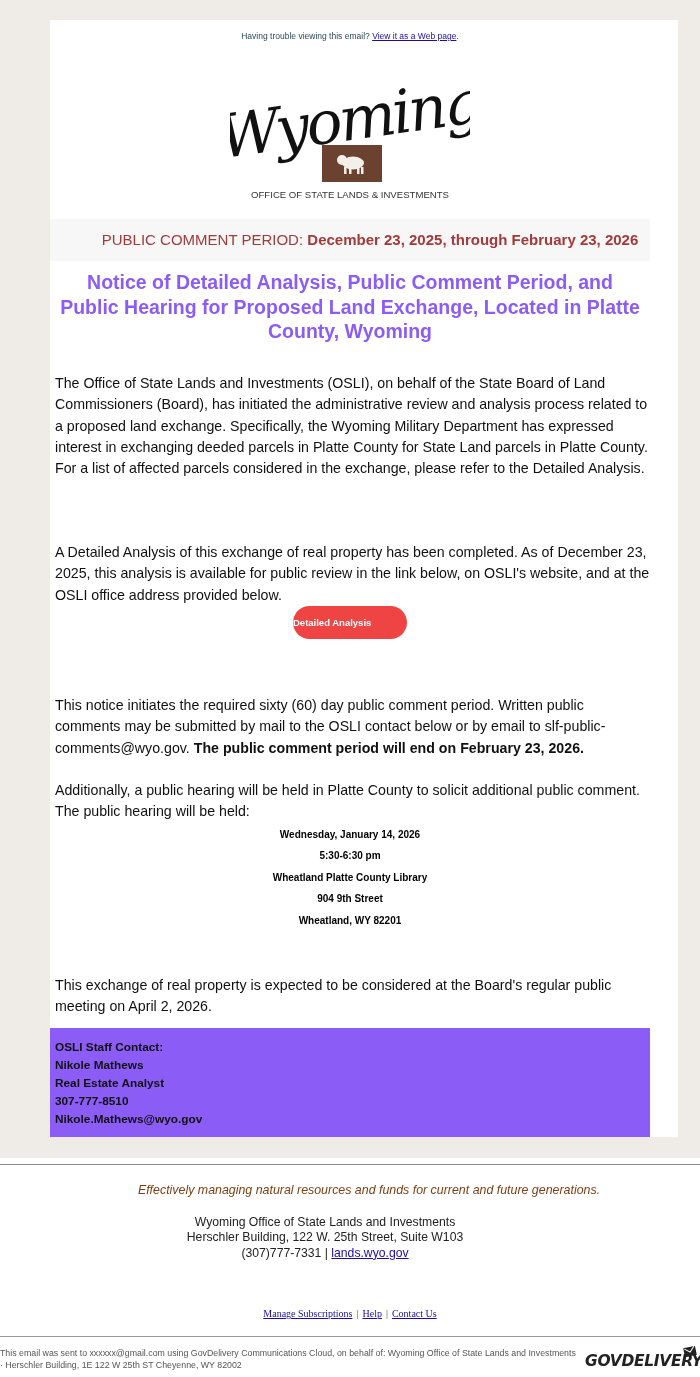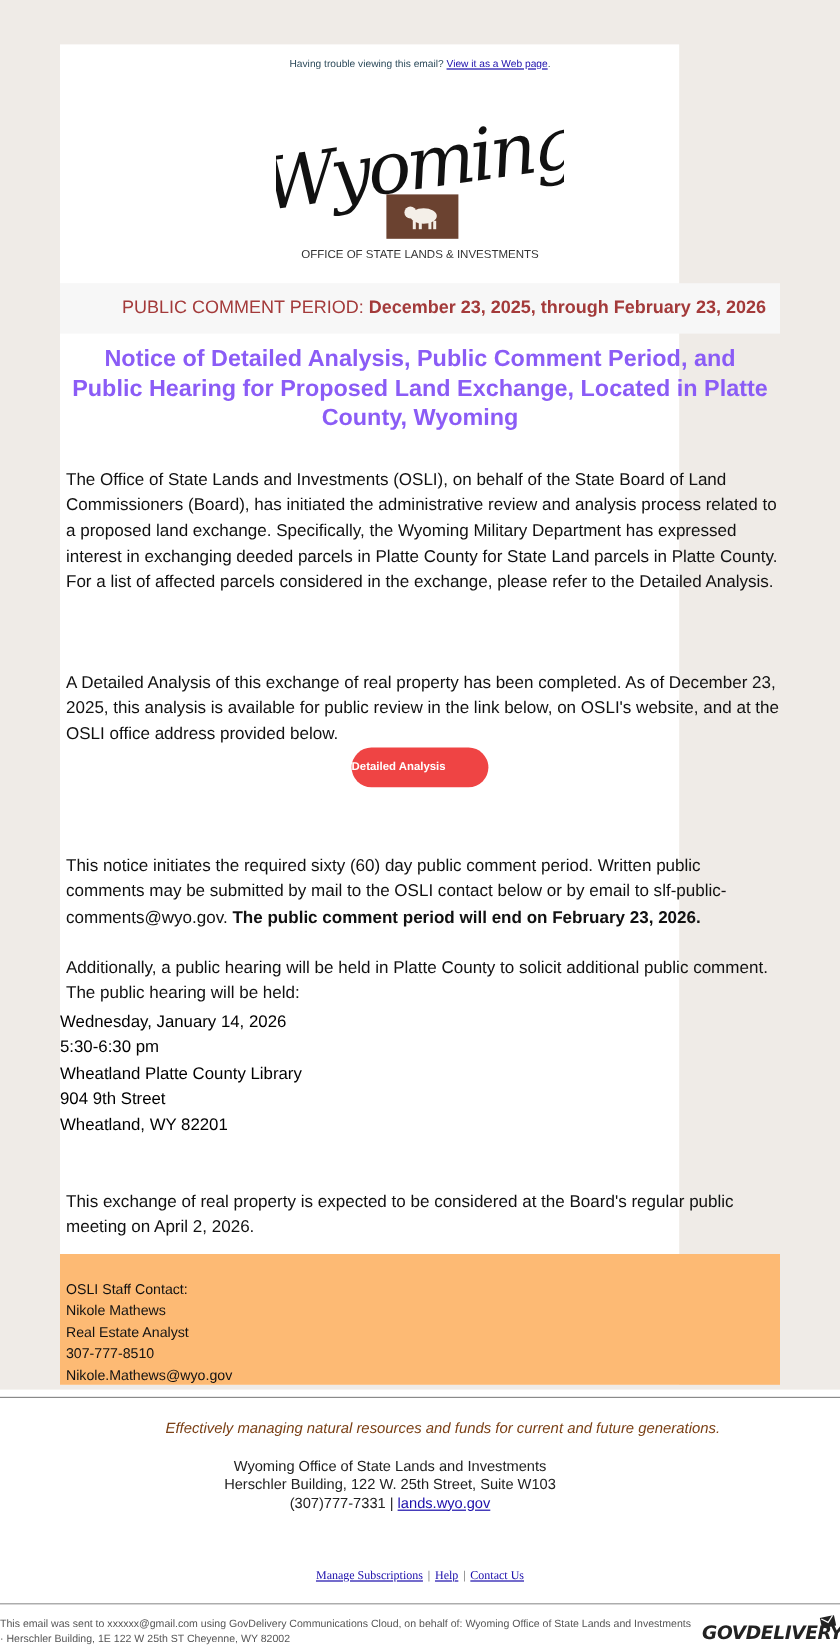--- a/index.html
+++ b/index.html
@@ -9,21 +9,21 @@
     font-family: "Liberation Sans", sans-serif;
     color: #000;
     position: relative;
     overflow: hidden;
   }
   .outer-bg {
     position: absolute; left: 0; top: 0; width: 700px; height: 1158px;
     background: #efebe7;
   }
   .card {
-    position: absolute; left: 50px; top: 37px; width: 516px; height: 1117px;
+    position: absolute; left: 50px; top: 20px; width: 628px; height: 1117px;
     background: #ffffff;
   }
   .preheader {
     position: absolute; left: 0; top: 11px; width: 600px;
     text-align: center; font-size: 8.5px; color: #2c4a5a;
   }
   .preheader a { color: #1a0dab; text-decoration: underline; }
   .logo {
     position: absolute; left: 180px; top: 48px; width: 240px; height: 136px;
   }
@@ -49,26 +49,26 @@
   .p4 { top: 760px; }
   .p5 { top: 955px; }
   .btn {
     position: absolute; left: 243px; top: 586px; width: 114px; height: 33px;
     background: #ef4444; border-radius: 17px; color: #fff;
     font-size: 9.5px; font-weight: bold; text-align: left; line-height: 33px;
     cursor: pointer;
   }
   .hearing {
     position: absolute; left: 0; top: 804px; width: 600px;
-    text-align: left; font-weight: normal; font-size: 14px; line-height: 21.4px;
+    text-align: center; font-weight: bold; font-size: 10px; line-height: 21.4px;
   }
   .contact {
     position: absolute; left: 0; top: 1008px; width: 600px; height: 109px;
-    background: #fdba74; padding: 20px 5px;
-    font-size: 11.8px; font-weight: normal; line-height: 18px; color: #111;
+    background: #8b5cf6; padding: 10px 5px;
+    font-size: 11.8px; font-weight: bold; line-height: 18px; color: #111;
   }
   .divider-top {
     position: absolute; left: 0; top: 1164px; width: 700px; height: 1px; background: #8a8a8a;
   }
   .tagline {
     position: absolute; left: 0; top: 1183px; width: 700px; text-align: center;
     font-style: italic; font-size: 12.4px; color: #7a3f14; padding-left: 38px;
   }
   .address {
     position: absolute; left: 0; top: 1215px; width: 650px; text-align: center;

